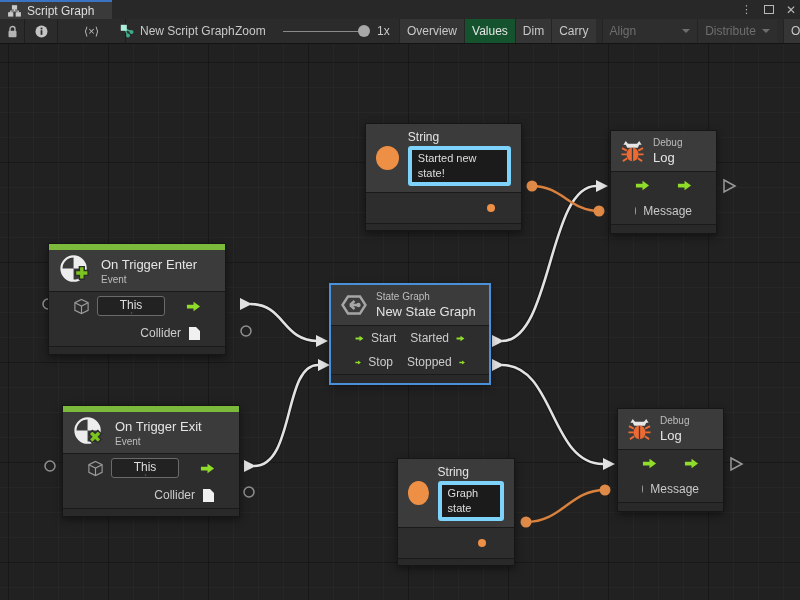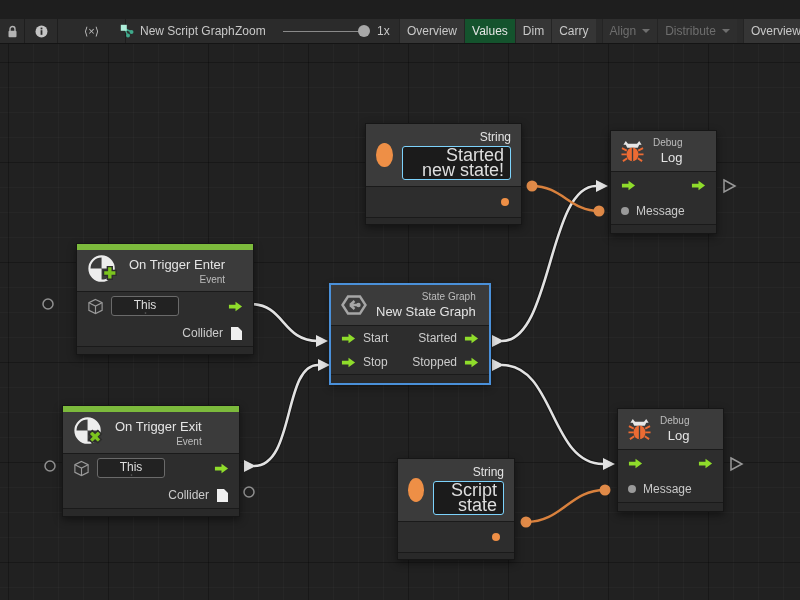--- a/index.html
+++ b/index.html
@@ -25,61 +25,79 @@
                  justify-content:center; border-right:1px solid #1e1e1e; }
   .tb-label { position:absolute; top:0; height:24px; display:flex; align-items:center; gap:6px; }
   .slider-track { position:absolute; top:12px; height:1px; background:#8a8a8a; }
   .slider-handle { position:absolute; top:6px; width:12px; height:12px; border-radius:50%;
                    background:#a8a8a8; }
   .tb-buttons { position:absolute; left:399px; top:0; height:24px; display:flex; }
   .tb-btn { height:24px; display:flex; align-items:center; padding:0 7px; background:#353535;
             border-left:1px solid #242424; white-space:nowrap; color:#c8c8c8; }
   .tb-btn.active { background:#14532d; color:#e6e6e6; }
   .tb-btn.disabled { color:#6e6e6e; background:#2e2e2e; }
-  .tb-btn.gap { margin-left:6px; border-left:1px solid #242424; }
+  .tb-btn.gap { margin-left:6px; border-left:1px solid #242424;gap:40px; }
   .caret { display:inline-block; width:0; height:0; border-left:4px solid transparent;
            border-right:4px solid transparent; border-top:4px solid #6e6e6e; margin-left:6px; }
 
   
   .canvas { position:absolute; left:0; top:44px; width:800px; height:556px; background-color:#212121;
     background-image:
       linear-gradient(rgba(0,0,0,0.38) 1px, transparent 1px),
       linear-gradient(90deg, rgba(0,0,0,0.38) 1px, transparent 1px),
       linear-gradient(rgba(255,255,255,0.022) 1px, transparent 1px),
       linear-gradient(90deg, rgba(255,255,255,0.022) 1px, transparent 1px);
     background-size:100px 100px, 100px 100px, 25px 25px, 25px 25px;
     background-position:8px 18px, 8px 18px, 8px 18px, 8px 18px; }
   .wires { position:absolute; left:0; top:0; width:800px; height:556px; z-index:1; }
 
   
   .node { position:absolute; z-index:2; background:#2d2d2d; border:1px solid #161616;
-          box-shadow:0 3px 8px rgba(0,0,0,0.45); color:#d6d6d6; font-size:12px;text-align:right; }
+          box-shadow:0 3px 8px rgba(0,0,0,0.45); color:#d6d6d6; font-size:12px; }
   .node.selected { border:1px solid #4a90d9; box-shadow:0 0 0 1px #4a90d9, 0 3px 8px rgba(0,0,0,0.45); }
   .n-head { background:#3b3b3b; border-bottom:1px solid #1a1a1a; display:flex; align-items:center;
             gap:9px; padding:6px 10px; }
   .n-head .col { display:flex; flex-direction:column; gap:2px; }
   .n-title { font-size:13px; color:#e4e4e4; }
   .n-sub { font-size:10px; color:#bdbdbd; }
-  .n-row { display:flex; align-items:center; padding:0 10px; gap:7px; }
+  .n-row { display:flex; align-items:center; padding:0 24px; gap:7px; }
   .n-foot { background:#292929; border-top:1px solid #1a1a1a; }
   .greenbar { height:6px; background:#7cba3c; }
   .spacer { flex:1; }
-  .valfield { background:#1b1b1b; border:1px solid #7dd3fc; border-radius:3px; padding:1px 6px;
-              color:#dedede; font-size:18px; line-height:15px; }
+  .valfield { background:#1b1b1b; border:4px solid #7dd3fc; border-radius:3px; padding:1px 6px;
+              color:#dedede; font-size:11px; line-height:15px; }
   .thisfield { background:#222; border:1px solid #6a6a6a; border-radius:3px; padding:1px 5px;
                color:#dedede; font-size:12px; display:flex; align-items:center; width:68px; height:20px;flex-direction:column; }
   .dot { border-radius:50%; display:inline-block; }
   .port-label { color:#cccccc; }
   .msg-label { color:#c9c9c9; }
 </style>
 </head>
 <body>
 
 <div id="app">
 
+  <div class="tabbar">
+    <div class="tab">
+      <svg width="13" height="12" viewBox="0 0 13 12">
+        <g stroke="#c8c8c8" stroke-width="1.2" fill="none">
+          <rect x="4.5" y="0.8" width="4" height="3.2" fill="#c8c8c8"></rect>
+          <rect x="0.7" y="7.8" width="4" height="3.2" fill="#c8c8c8"></rect>
+          <rect x="8.3" y="7.8" width="4" height="3.2" fill="#c8c8c8"></rect>
+          <path d="M6.5,4 V6 M2.7,7.8 V6 H10.3 V7.8"></path>
+        </g>
+      </svg>
+      <span>Script Graph</span>
+    </div>
+    <div class="win-controls">
+      <span class="dots">⋮</span>
+      <span class="maxbox"></span>
+      <span class="closex">✕</span>
+    </div>
+  </div>
 
   <div class="toolbar">
     <div class="tb-icon-btn" style="left:0;width:25px;">
       <svg width="11" height="13" viewBox="0 0 11 13">
         <path d="M3,6 V4 a2.5,2.5 0 0 1 5,0 V6" fill="none" stroke="#b4b4b4" stroke-width="1.4"></path>
         <rect x="1.5" y="5.8" width="8" height="6.4" rx="1" fill="#b4b4b4"></rect>
       </svg>
     </div>
     <div class="tb-icon-btn" style="left:25px;width:33px;">
       <svg width="13" height="13" viewBox="0 0 13 13">
@@ -228,21 +246,21 @@
             <path d="M1,3.5 H8 V0.5 L15,5.5 L8,10.5 V7.5 H1 Z" fill="#8fdc2b"></path>
           </svg>
       </div>
       <div class="n-row" style="height:26px;">
         <span class="dot" style="width:8px;height:8px;background:#9a9a9a;"></span>
         <span class="msg-label">Message</span>
       </div>
       <div class="n-foot" style="height:9px;"></div>
     </div>
 
-    <div class="node" style="left:76px;top:199px;width:178px;">
+    <div class="node" style="left:48px;top:199px;width:178px;">
       <div class="greenbar"></div>
       <div class="n-head" style="padding:4px 10px;">
         <svg width="33" height="33" viewBox="0 0 34 34">
           <circle cx="15" cy="15" r="12.5" fill="none" stroke="#ededed" stroke-width="2.2"></circle>
           <path d="M15,15 V2.5 A12.5,12.5 0 0 1 27.5,15 Z" fill="#ededed"></path>
           <path d="M15,15 H2.5 A12.5,12.5 0 0 0 15,27.5 Z" fill="#ededed"></path>
           <path d="M21,19 h4 v-4 h5 v4 h4 v5 h-4 v4 h-5 v-4 h-4 Z" transform="translate(-4,-2)" fill="#7cc41f" stroke="#2d2d2d" stroke-width="1.5"></path>
         </svg>
         <div class="col">
           <span class="n-title">On Trigger Enter</span>
@@ -356,21 +374,21 @@
         </svg>
       </div>
       <div class="n-foot" style="height:8px;"></div>
     </div>
 
     <div class="node" style="left:397px;top:414px;width:118px;">
       <div class="n-head">
         <span class="dot" style="width:24px;height:24px;background:#ee8f46;"></span>
         <div class="col">
           <span class="n-title" style="font-size:12px;">String</span>
-          <span class="valfield">Script state</span>
+          <span class="valfield">Graph state</span>
         </div>
       </div>
       <div class="n-row" style="height:30px;">
         <span class="spacer"></span>
         <span class="dot" style="width:8px;height:8px;background:#ee8f46;margin-right:4px;"></span>
       </div>
       <div class="n-foot" style="height:7px;"></div>
     </div>
 
     <div class="node" style="left:617px;top:364px;width:107px;">

